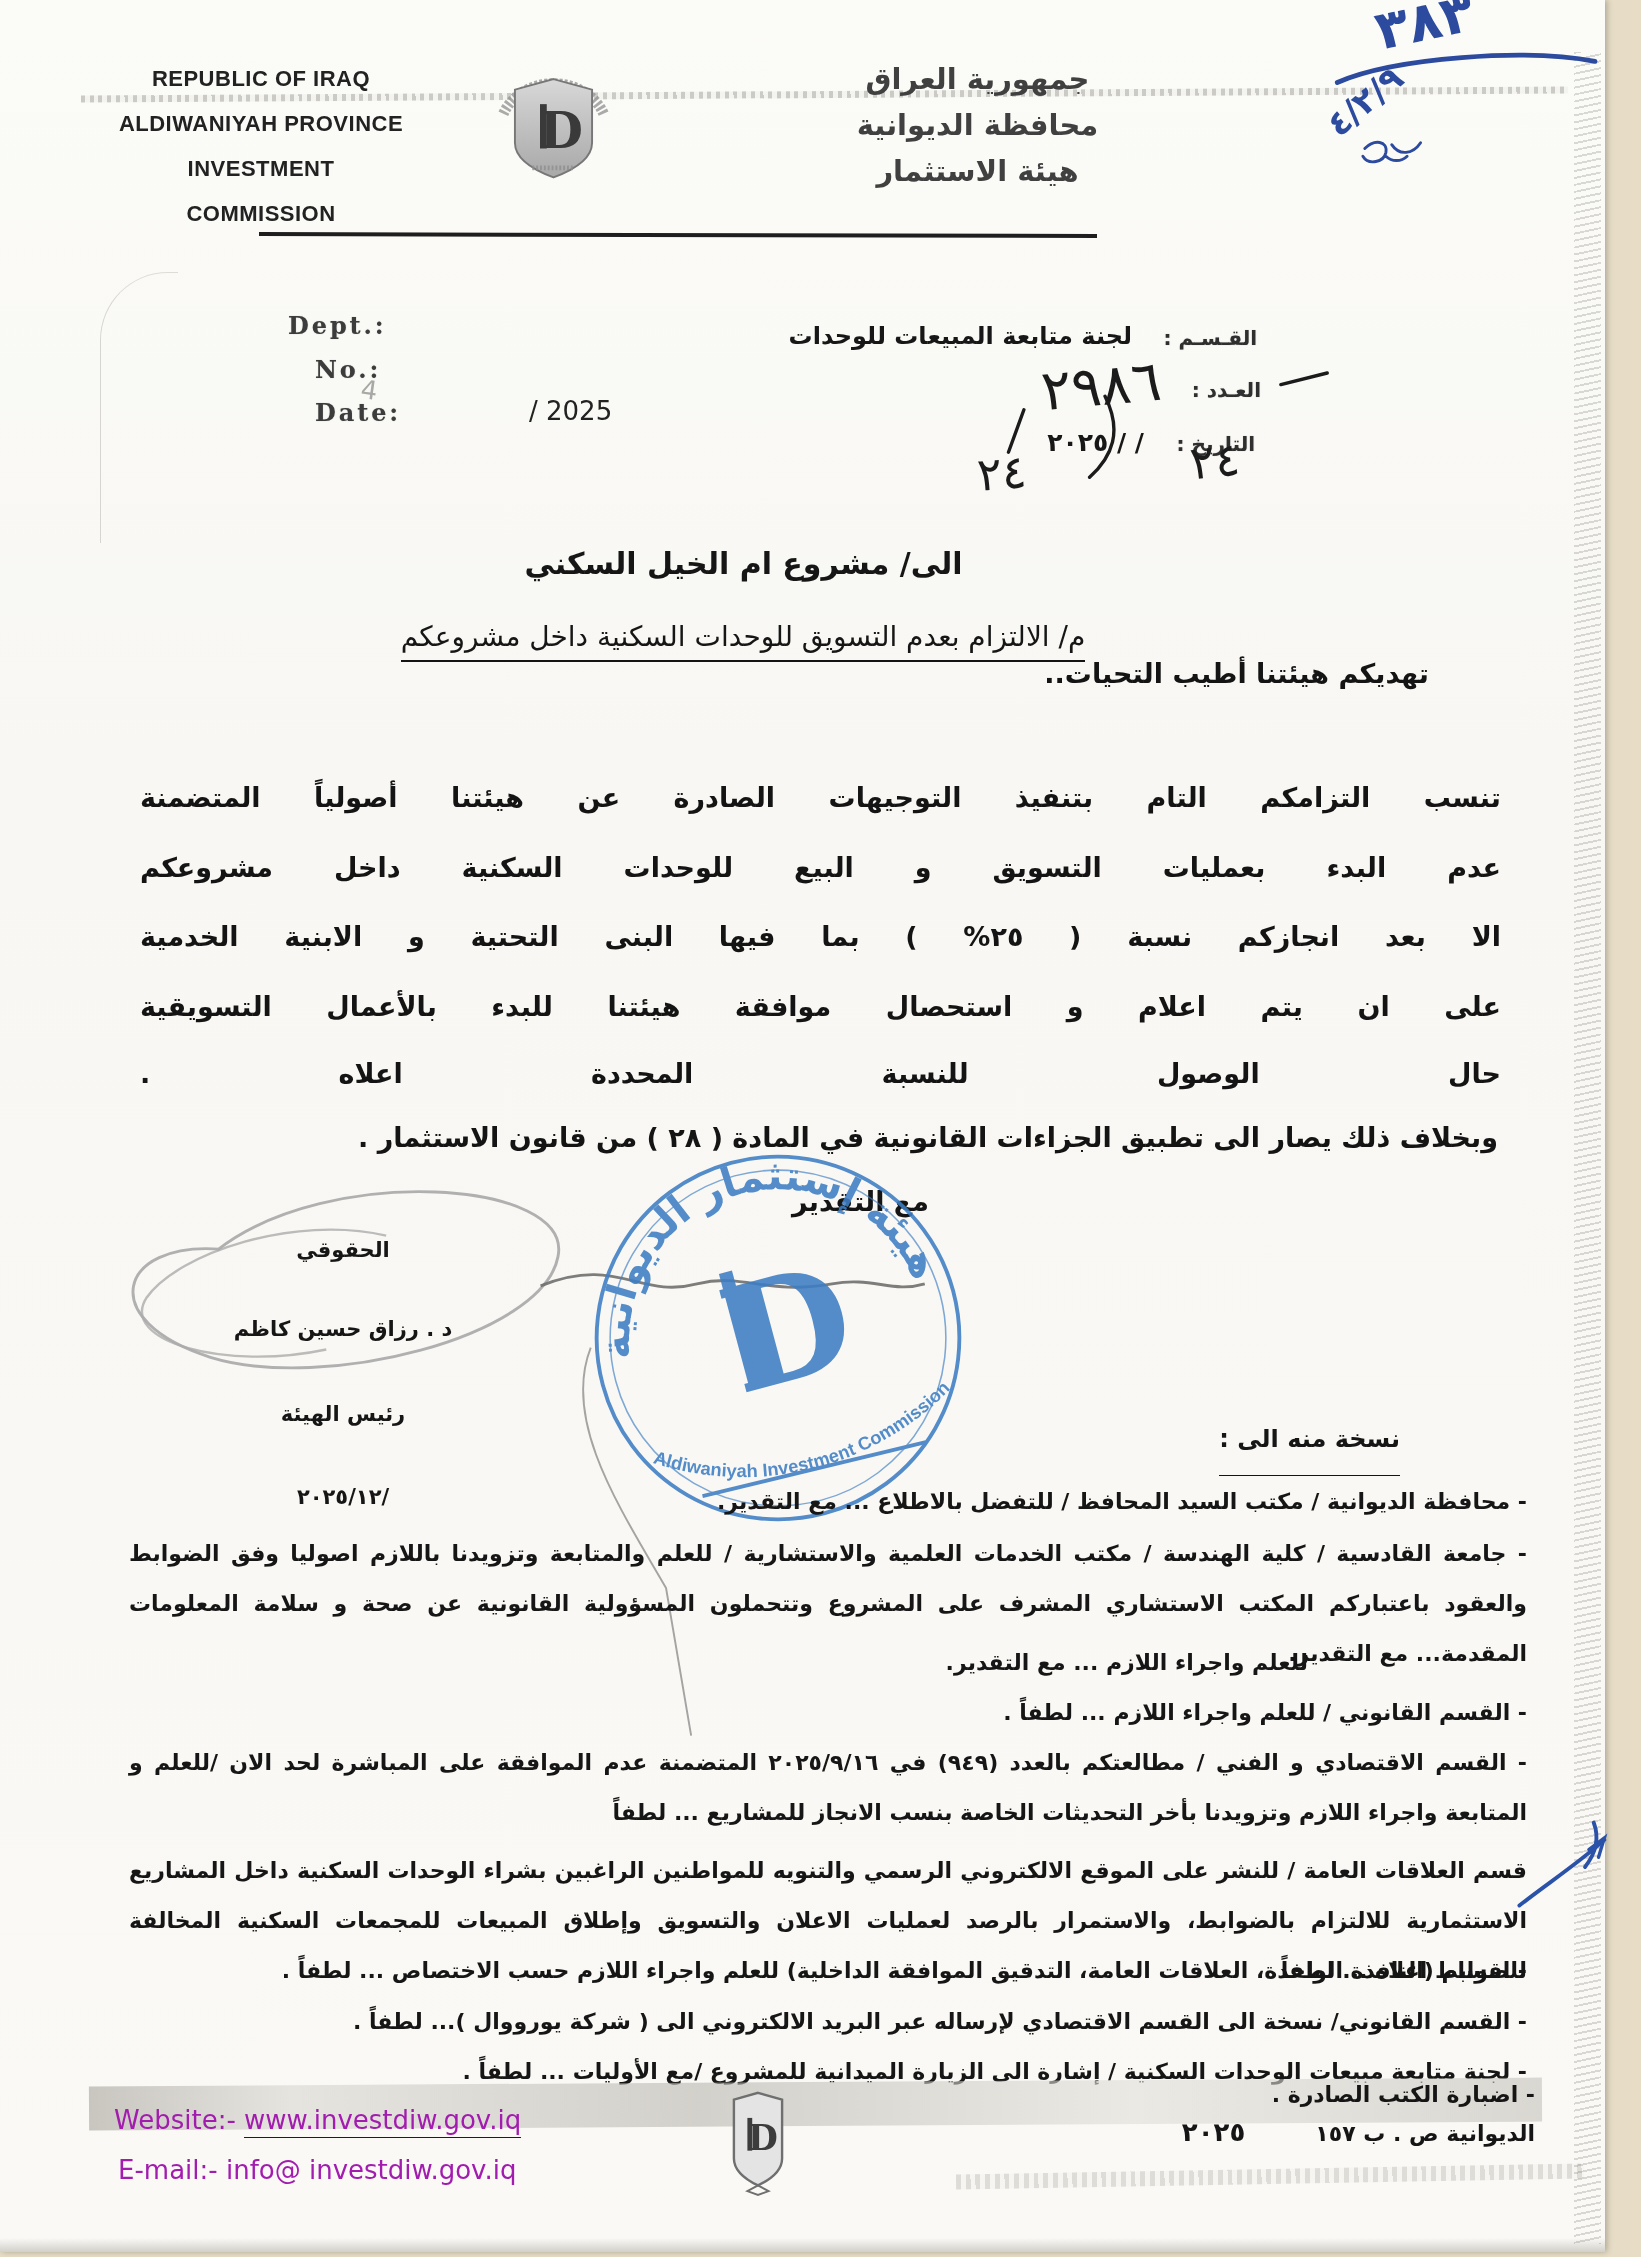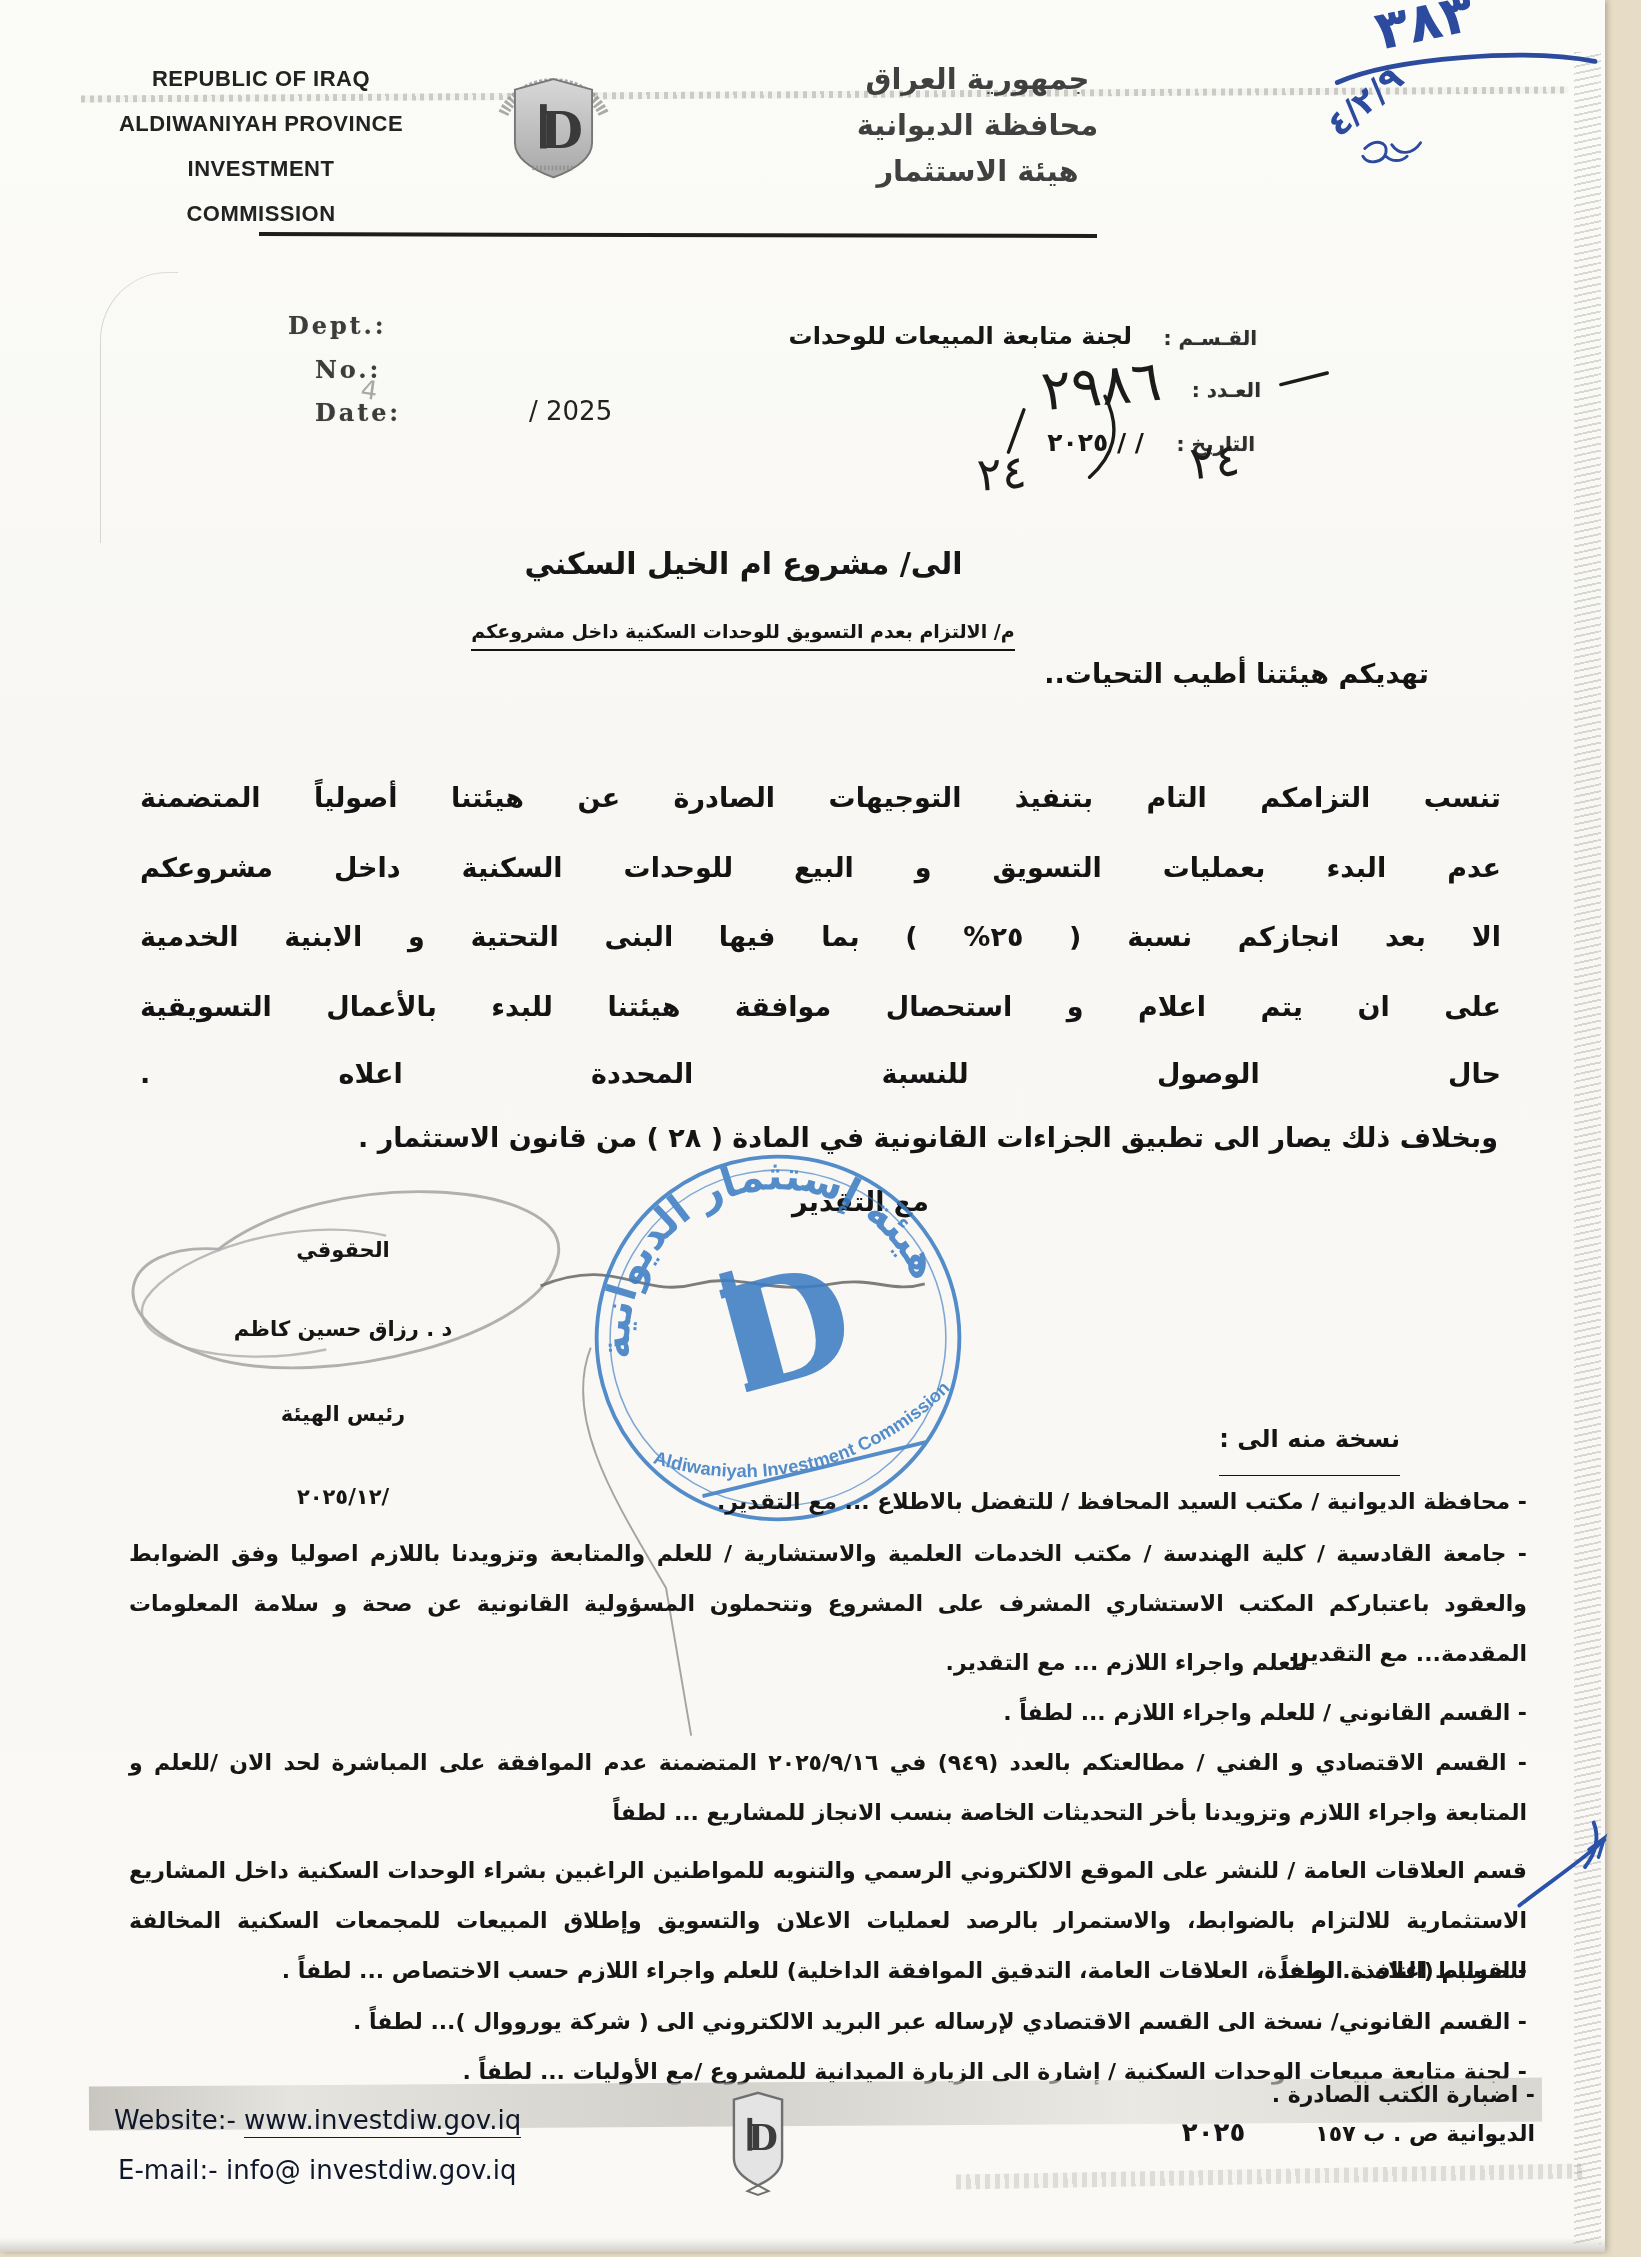--- a/index.html
+++ b/index.html
@@ -21,40 +21,40 @@
   .divider{left:259px;top:233px;width:838px;height:3.9px;background:#1e1e1e;transform:rotate(.12deg);}
 
   
   .ref-label-en{font-family:"DejaVu Serif",serif;font-weight:bold;font-size:24px;letter-spacing:2.9px;color:#3c3c3c;text-shadow:0 0 1px rgba(60,60,60,.4);}
   .ref-val-en{font-family:"DejaVu Sans",sans-serif;font-size:26px;color:#222;}
   .ref-label-ar{font-weight:bold;font-size:20px;color:#2f2f2f;text-shadow:0 0 1px rgba(40,40,40,.35);}
   .ref-val-ar{font-weight:bold;font-size:24px;color:#171717;}
 
   
   .addressee{left:425px;top:546px;width:637px;text-align:center;font-size:30px;font-weight:bold;}
-  .subject{left:386px;top:620px;width:714px;text-align:center;font-size:19px;font-weight:bold;}
+  .subject{left:386px;top:620px;width:714px;text-align:center;font-size:28px;font-weight:normal;}
   .subject span{border-bottom:2.9px solid #141414;padding-bottom:6.8px;}
   .line-ar{font-size:27px;font-weight:bold;color:#141414;}
   .just{left:140px;width:1361px;text-align:justify;text-align-last:justify;}
 
   
   .sig{left:198px;width:290px;text-align:center;font-weight:bold;font-size:21px;}
   .sig-date{direction:ltr;}
 
   
   .copy-head{right:241px;top:1425px;font-size:24px;font-weight:bold;}
   .copy-head span{border-bottom:1.9px solid #141414;padding-bottom:22px;}
   .copy-item{right:114px;width:1398px;font-size:22px;font-weight:bold;line-height:50px;text-align:justify;}
   .copy-item.single{text-align:right;}
   .copy-item .dash{font-weight:bold;}
 
   
   .foot-band{left:89px;top:2082px;width:1453px;height:44px;background:linear-gradient(90deg,#a8a49c 0%,#d8d6d0 14%,#b9b6ae 42%,#e0ded8 72%,#c4c1b9 100%);opacity:.6;transform:rotate(-.35deg);}
   .foot-band2{left:956px;top:2169px;width:628px;height:15.4px;background:repeating-linear-gradient(90deg,rgba(90,85,70,.35) 0 4.8px,rgba(0,0,0,.03) 4.8px 9.7px);opacity:.5;transform:rotate(-1deg);}
-  .foot-left{font-family:"DejaVu Sans",sans-serif;font-size:26px;color:#0f172a;}
+  .foot-left{font-family:"DejaVu Sans",sans-serif;font-size:26px;color:#a21caf;}
   .foot-left .u{border-bottom:1.9px solid #1d1d1d;padding-bottom:1.9px;}
   .foot-right{right:106px;top:2082px;text-align:right;font-size:22px;font-weight:bold;color:#151515;}
   .foot-right .row2{display:flex;direction:ltr;gap:70px;margin-top:9.7px;align-items:baseline;}
 
   
   .hand-blue{color:#2c4b9f;font-family:"DejaVu Sans",sans-serif;}
   .hand-black{color:#1b1b1b;font-family:"DejaVu Sans",sans-serif;}
   .hand-pencil{color:#8d8d8d;font-family:"DejaVu Sans",sans-serif;}
   svg{overflow:visible;}
   .overlay{position:absolute;left:0;top:0;width:1641px;height:2257px;pointer-events:none;}

